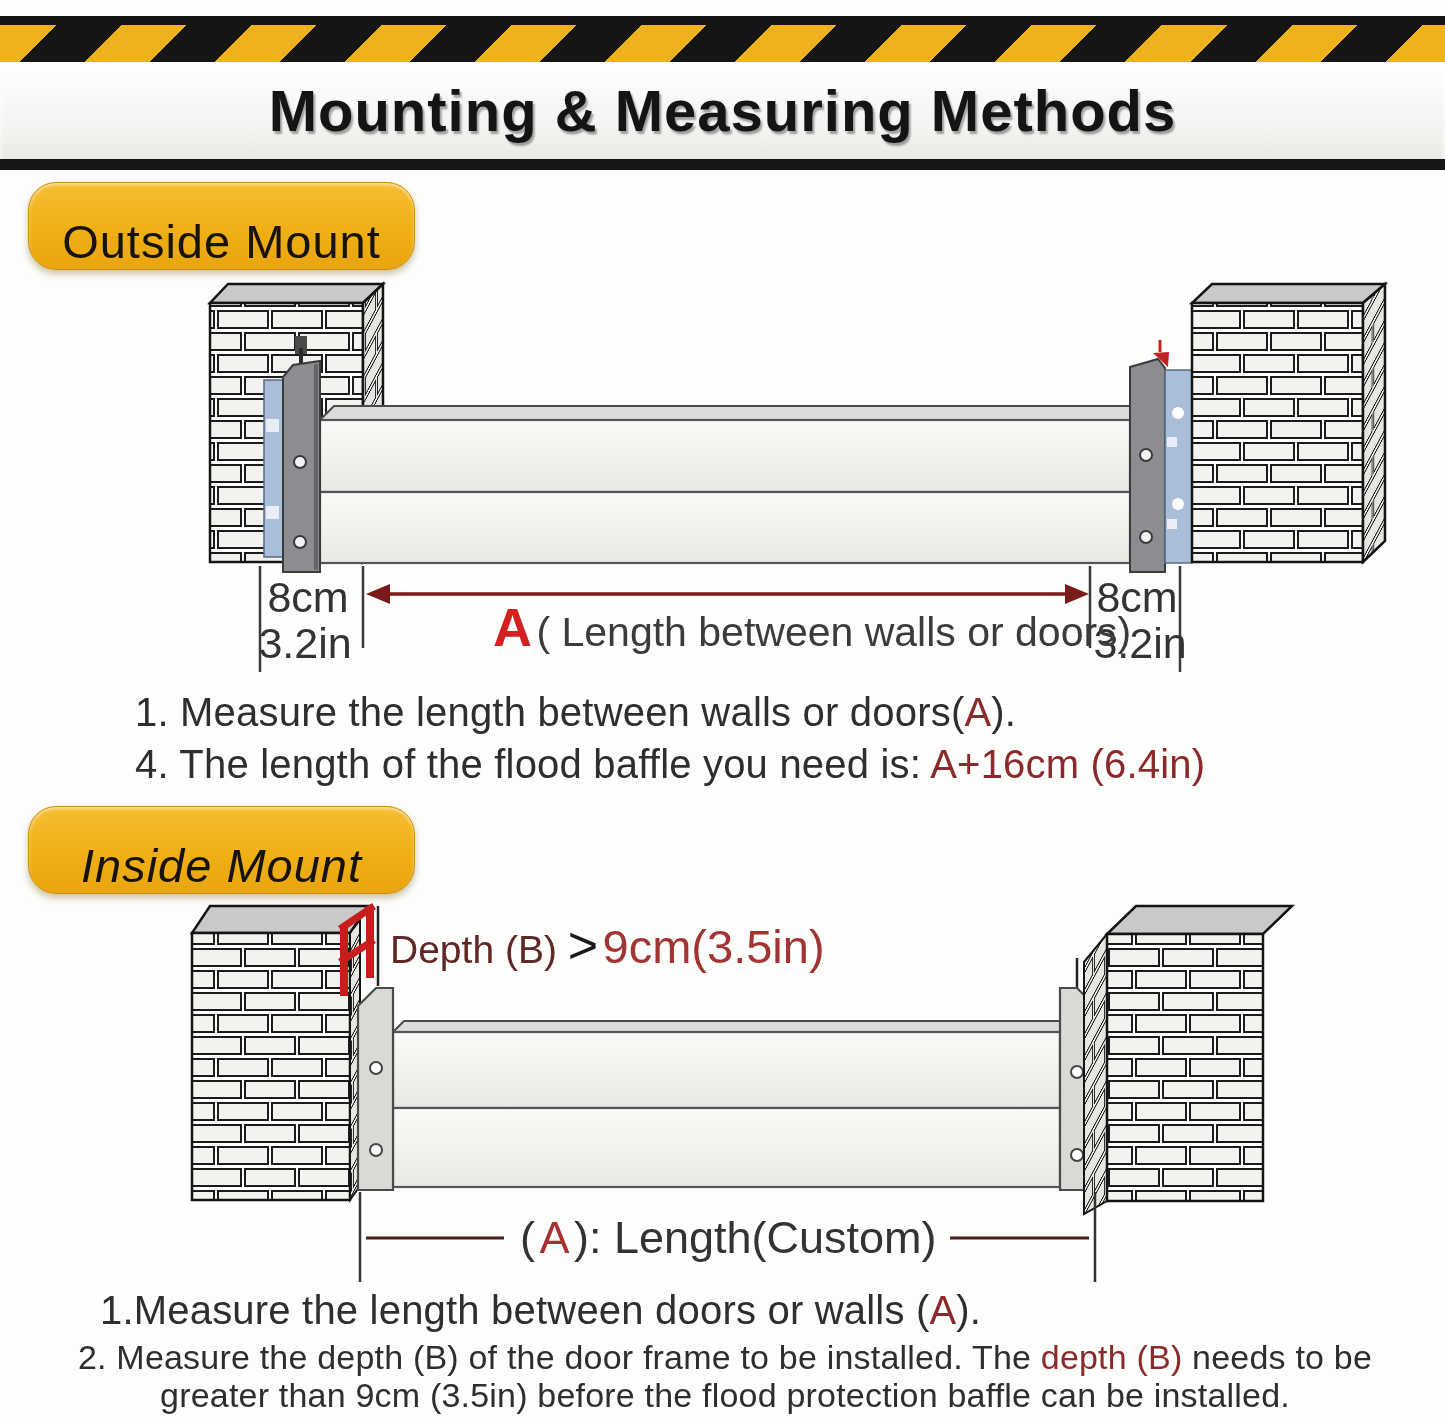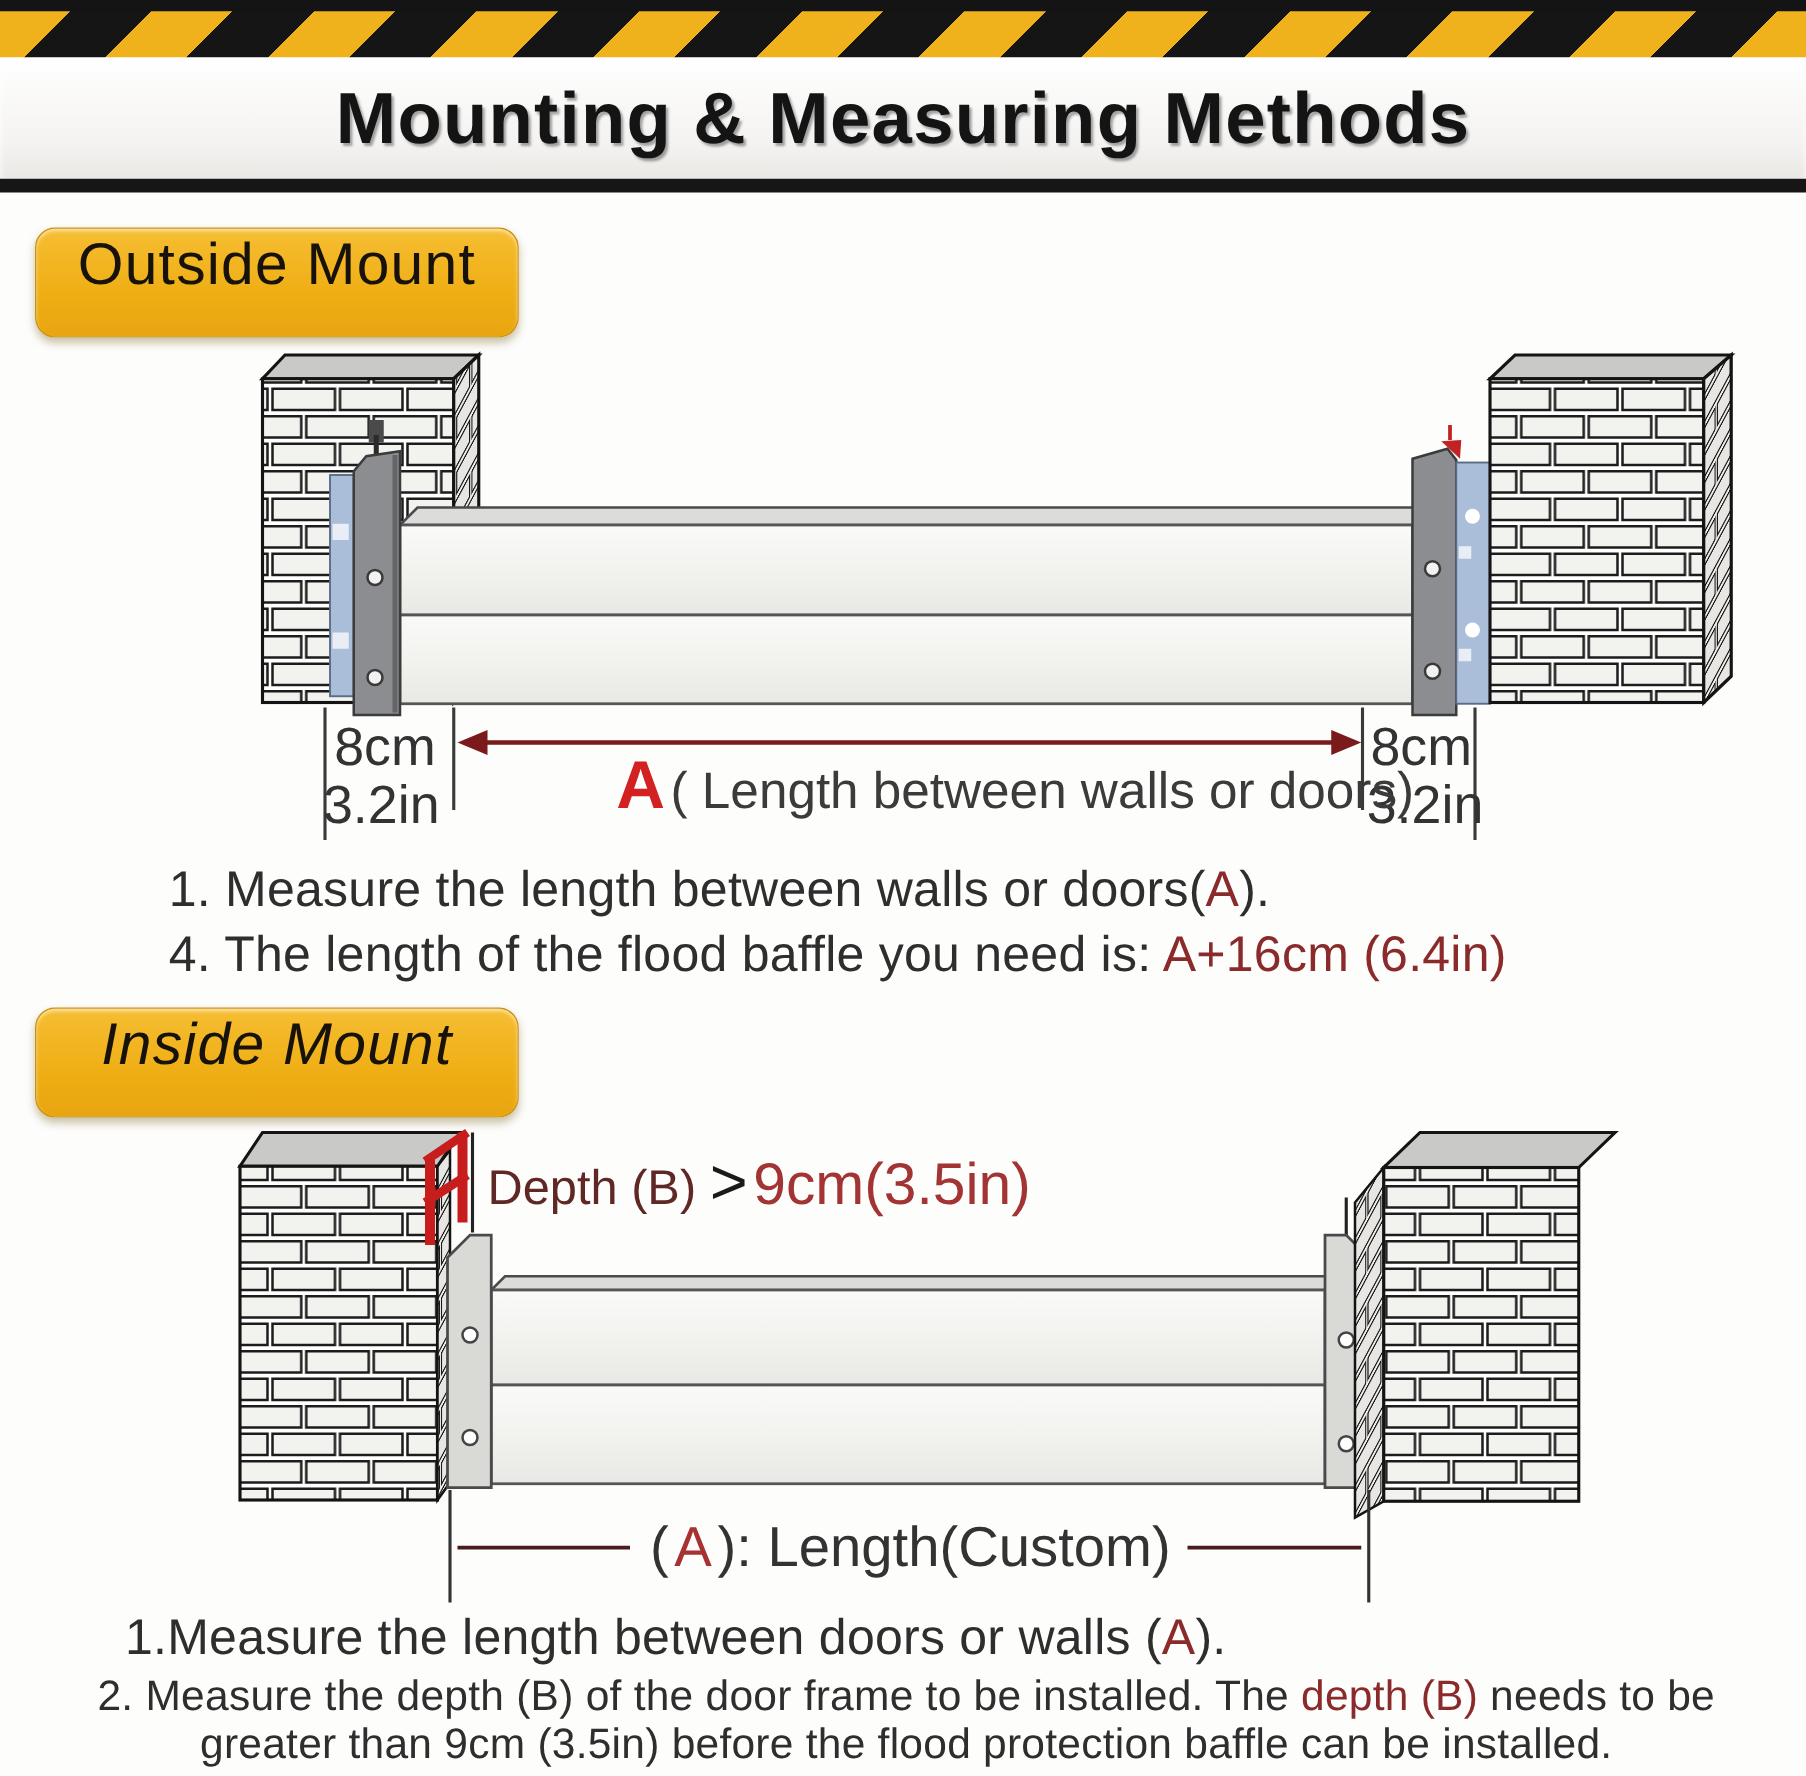--- a/index.html
+++ b/index.html
@@ -2,21 +2,21 @@
 <html><head>
 <meta charset="utf-8">
 <style>
   html,body{margin:0;padding:0;background:#ffffff;}
   .page{
     position:relative;width:1445px;height:1421px;margin:0 auto;
     background:#fdfdfc;overflow:hidden;
     font-family:"Liberation Sans","DejaVu Sans",sans-serif;
   }
   
-  .header{position:absolute;top:0;left:0;width:1307px;height:154px;}
+  .header{position:absolute;top:16px;left:0;width:1307px;height:154px;}
   .hazard{
     position:absolute;top:0;left:0;width:1445px;height:46px;
     background:repeating-linear-gradient(135deg,#f0b21c 0 46px,#151515 46px 92px);
   }
   .hazard-topbar{position:absolute;top:0;left:0;width:1445px;height:9px;background:#141414;}
   .banner{
     position:absolute;top:46px;left:0;width:1445px;height:97px;
     background:linear-gradient(180deg,#ffffff 0%,#f4f3f1 70%,#e9e8e5 100%);
     box-shadow:inset 0 4px 6px rgba(255,255,255,.9);
     display:flex;align-items:center;justify-content:center;
@@ -24,23 +24,23 @@
   .page-title{
     font-size:58px;font-weight:bold;color:#141414;letter-spacing:1px;
     text-shadow:2px 3px 2px rgba(0,0,0,0.35);
     white-space:nowrap;
   }
   .header-bottombar{position:absolute;top:143px;left:0;width:1445px;height:11px;background:#161616;}
   
   .badge{
     position:absolute;left:28px;width:385px;height:86px;
     background:linear-gradient(180deg,#f6be33 0%,#efae14 60%,#e9a510 100%);
-    border:1px solid #c9920d;border-radius:16px;
+    border:1px solid #c9920d;border-radius:28px;
     box-shadow:0 4px 7px rgba(110,80,0,.35), inset 0 2px 3px rgba(255,255,255,.55);
-    display:flex;align-items:flex-start;justify-content:center;
+    display:flex;align-items:flex-end;justify-content:center;
   }
   .badge span{font-size:47px;color:#17130c;letter-spacing:1px;}
   .badge-outside{top:182px;}
   .badge-inside{top:806px;font-style:italic;}
   
   .diagram{position:absolute;left:0;width:1445px;display:block;}
   svg text{font-family:"Liberation Sans","DejaVu Sans",sans-serif;}
   
   .step{position:absolute;font-size:40px;color:#2e2e2e;white-space:nowrap;letter-spacing:.2px;}
   .em{color:#8a2a2a;}

